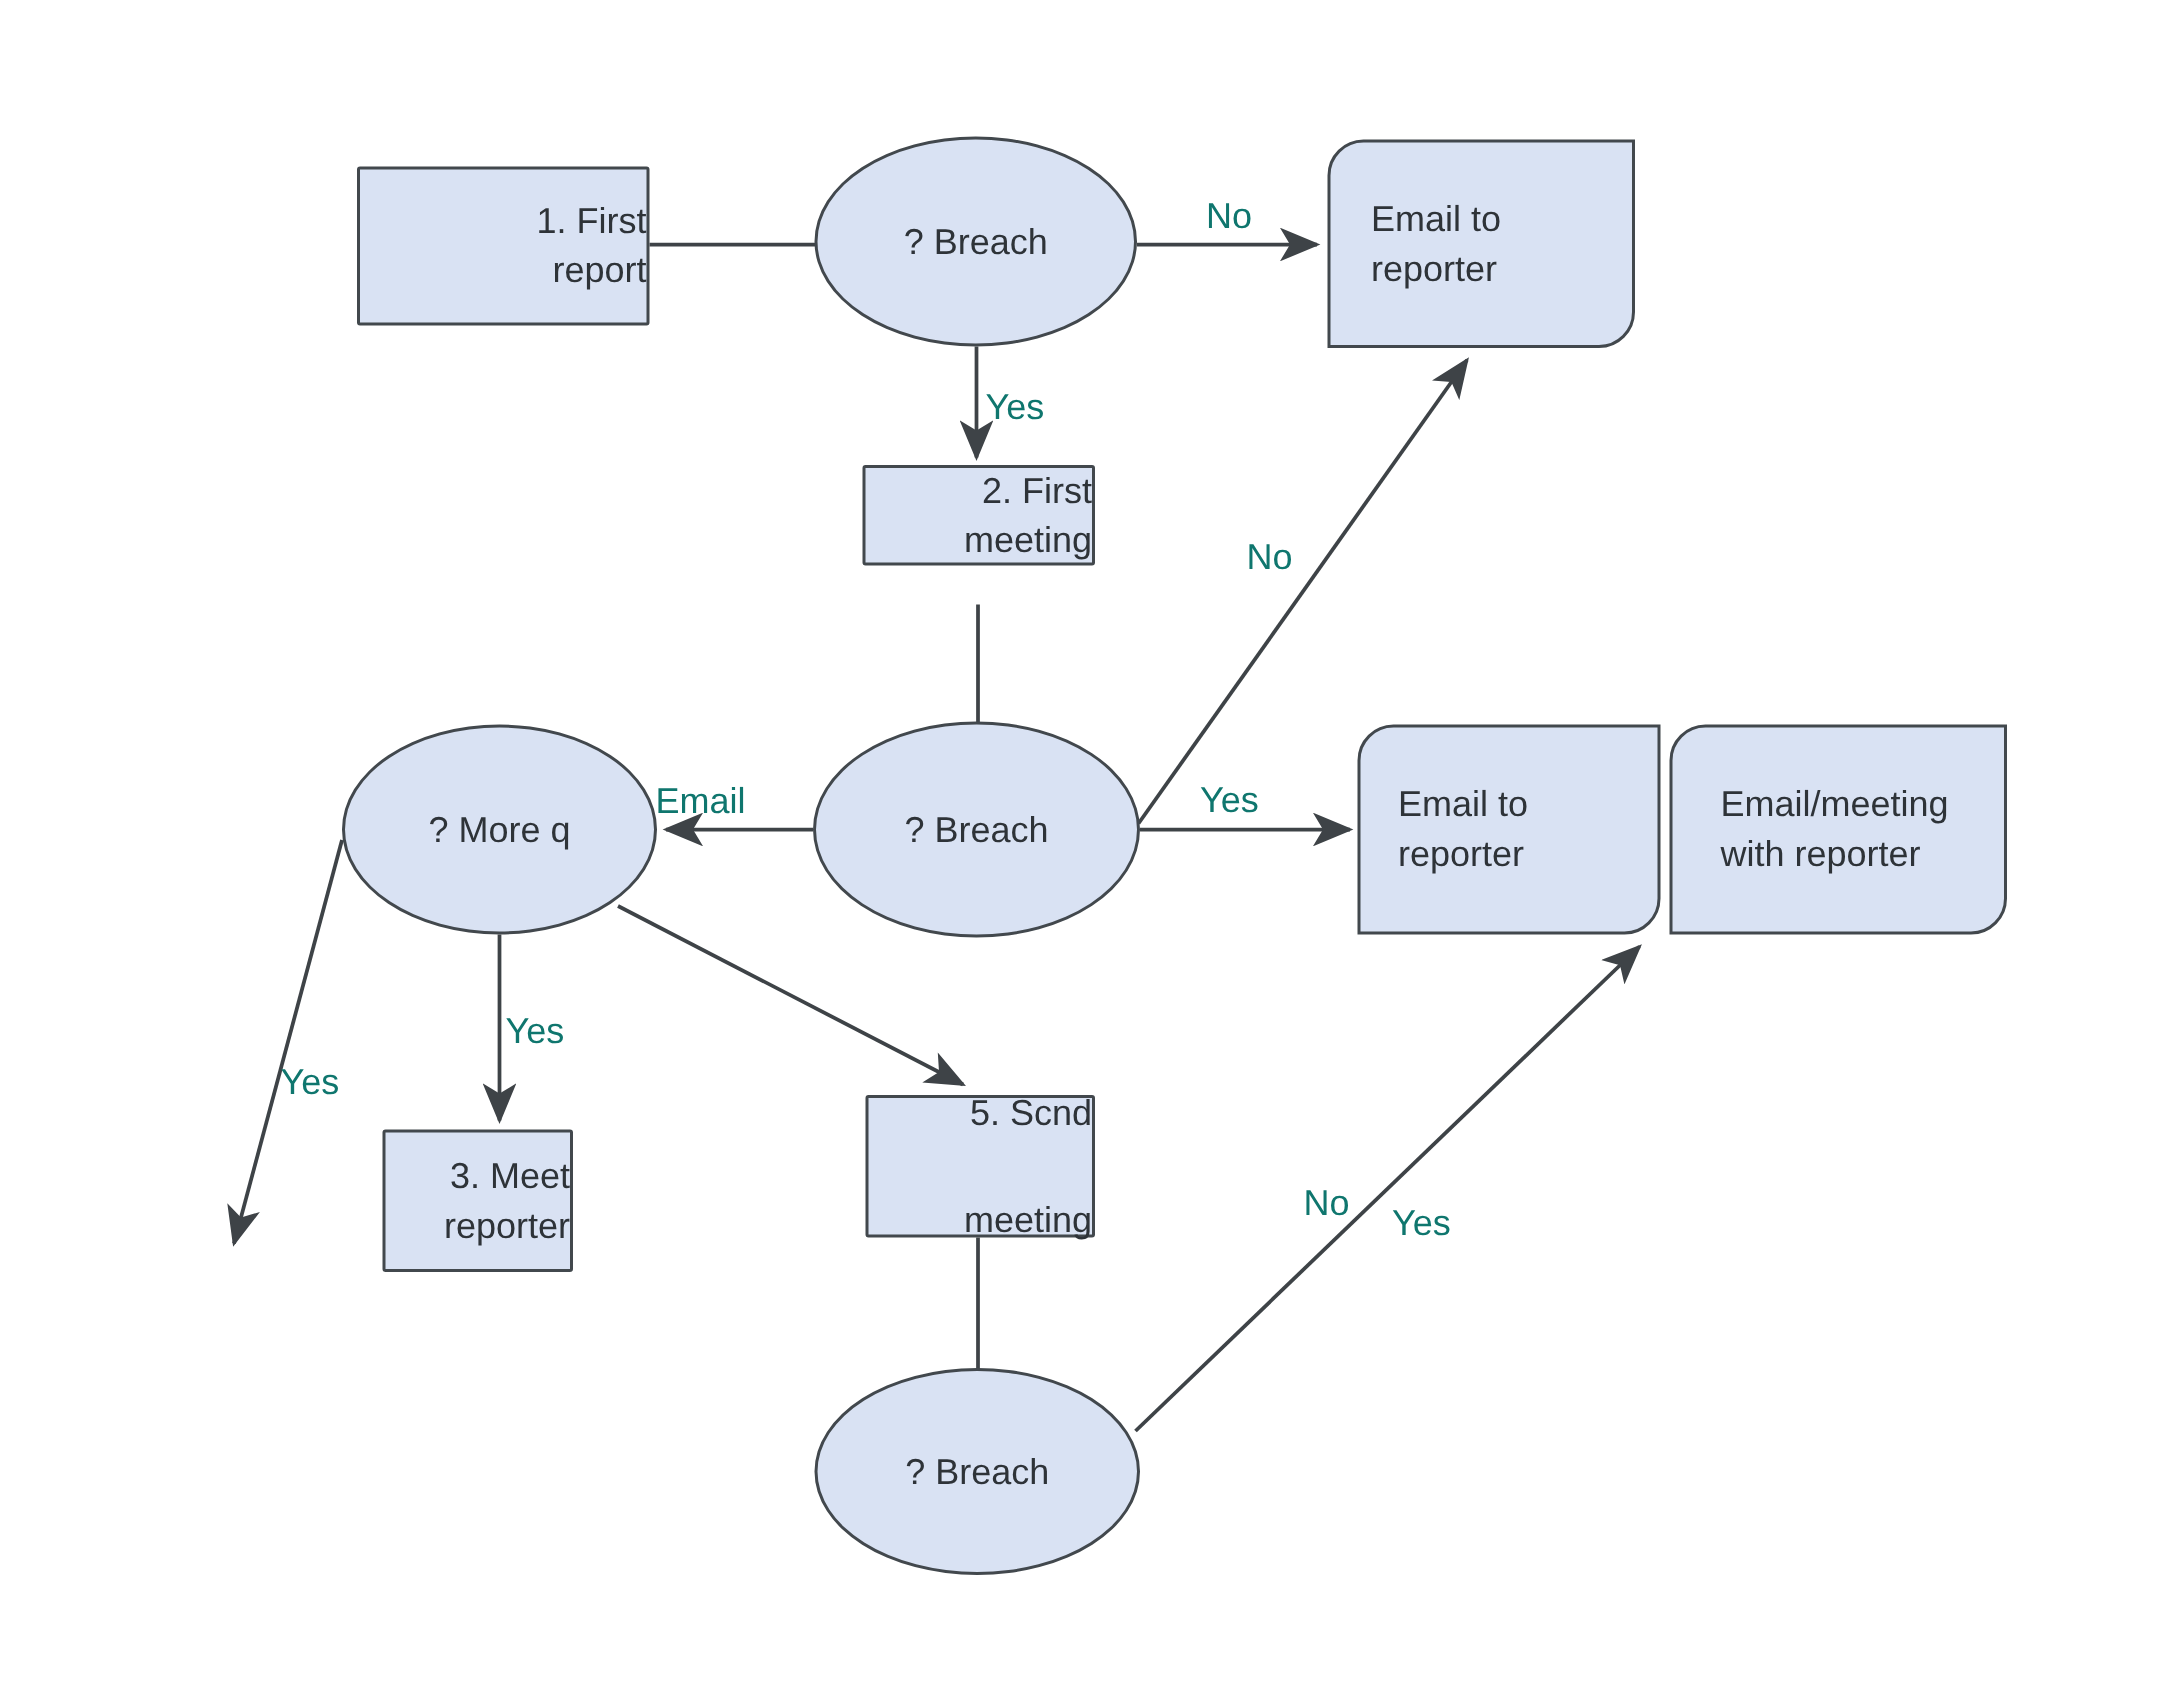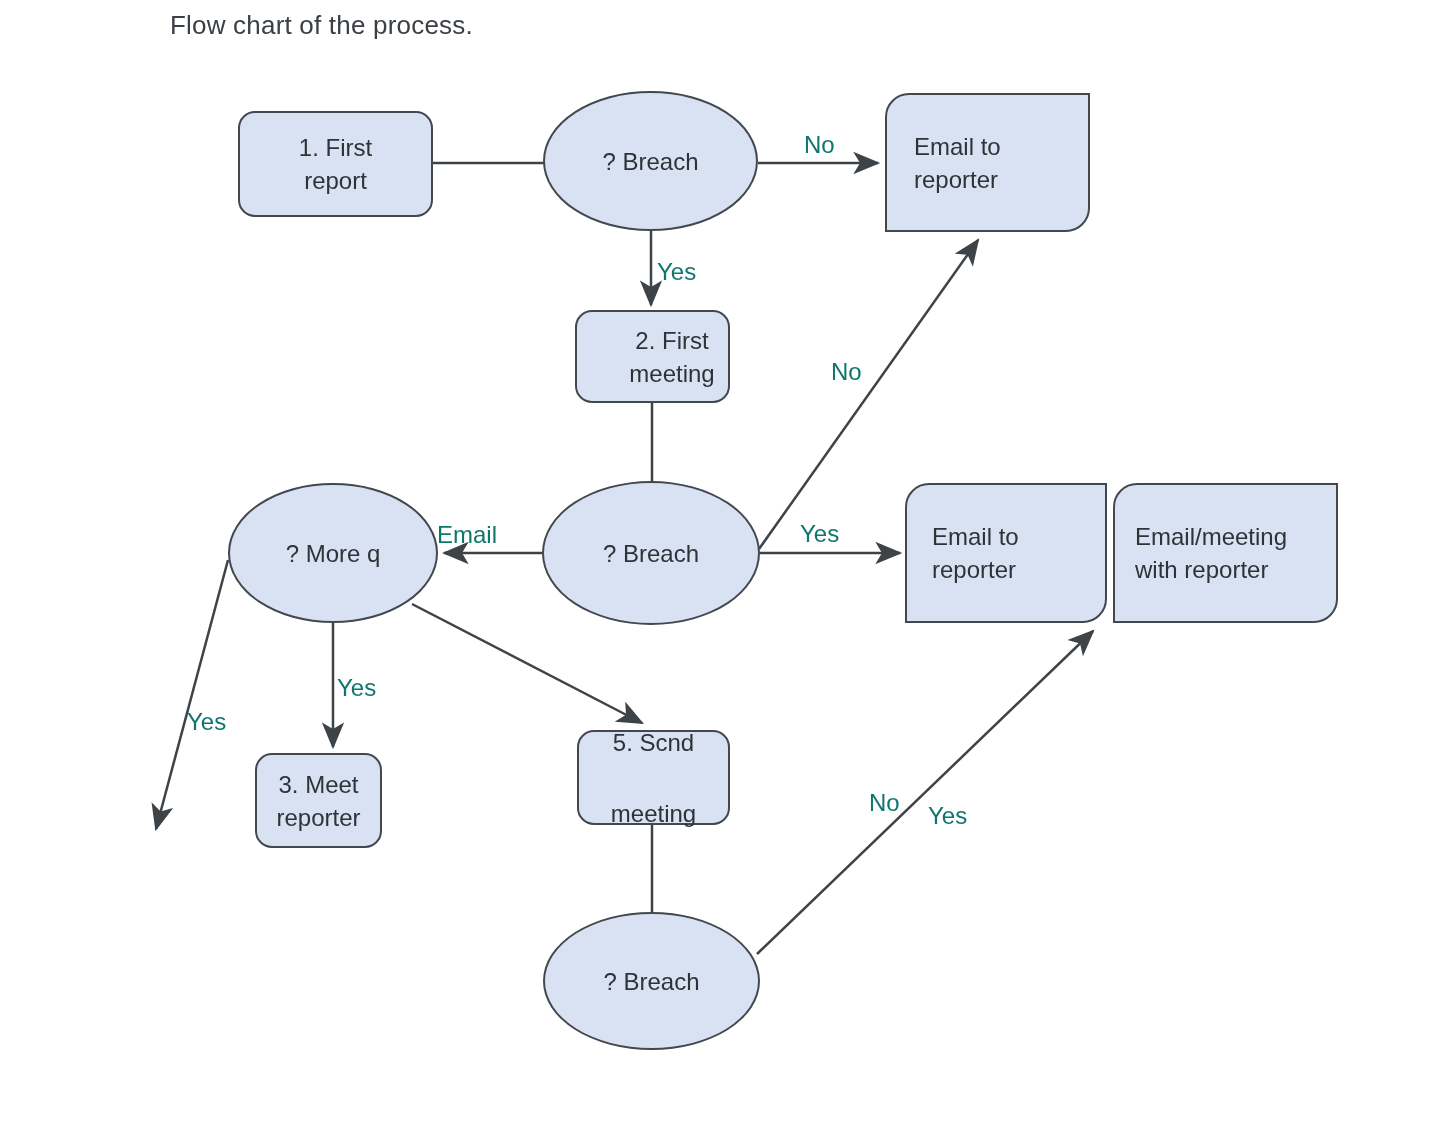--- a/index.html
+++ b/index.html
@@ -11,35 +11,34 @@
     position:absolute;left:170px;top:10px;font-size:26px;color:#3b4045;
     letter-spacing:0.2px;
   }
   .edges{position:absolute;left:0;top:0;width:1440px;height:1124px;}
   .edges line{stroke:#3e4347;stroke-width:2.5;}
   .node{
     position:absolute;box-sizing:border-box;background:#d9e2f3;border:2.5px solid #42484d;
     display:flex;flex-direction:column;align-items:center;justify-content:center;
     font-size:24px;line-height:33px;color:#2e3338;text-align:center;
   }
-  .rect{border-radius:17px;}
+  .rect{border-radius:2px;align-items:flex-end;}
   .ellipse{border-radius:50%;}
   .card{border-radius:24px 0 24px 0;}
   .card{align-items:flex-start;justify-content:center;}
   .pad27{padding-left:27px;}
   .pad25{padding-left:25px;}
-  .pad20{padding-left:20px;}
+  .pad20{padding-left:32px;}
   .elabel{position:absolute;font-size:24px;color:#0f766e;white-space:nowrap;}
 </style>
 </head>
 <body>
 
 <div class="canvas">
 
-  <div class="title">Flow chart of the process.</div>
 
   <svg class="edges" viewBox="0 0 1440 1124">
     <defs>
       <marker id="arw" viewBox="0 0 12 10" refX="11" refY="5" markerWidth="11" markerHeight="9" orient="auto-start-reverse">
         <path d="M0,0 L12,5 L0,10 L3,5 Z" fill="#3e4347"></path>
       </marker>
     </defs>
     <line x1="433" y1="163" x2="545" y2="163"></line>
     <line x1="758" y1="163" x2="878" y2="163" marker-end="url(#arw)"></line>
     <line x1="651" y1="231" x2="651" y2="305" marker-end="url(#arw)"></line>
@@ -61,21 +60,21 @@
 
   <div class="node ellipse" style="left:543px;top:91px;width:215px;height:140px;">
     <div>? Breach</div>
   </div>
 
   <div class="node card pad27" style="left:885px;top:93px;width:205px;height:139px;">
     <div>Email to</div>
     <div>reporter</div>
   </div>
 
-  <div class="node rect" style="left:575px;top:310px;width:155px;height:93px;padding-left:39px;">
+  <div class="node rect" style="left:575px;top:310px;width:155px;height:67px;padding-left:39px;">
     <div>2. First</div>
     <div>meeting</div>
   </div>
 
   <div class="node ellipse" style="left:542px;top:481px;width:218px;height:144px;">
     <div>? Breach</div>
   </div>
 
   <div class="node ellipse" style="left:228px;top:483px;width:210px;height:140px;">
     <div>? More q</div>

